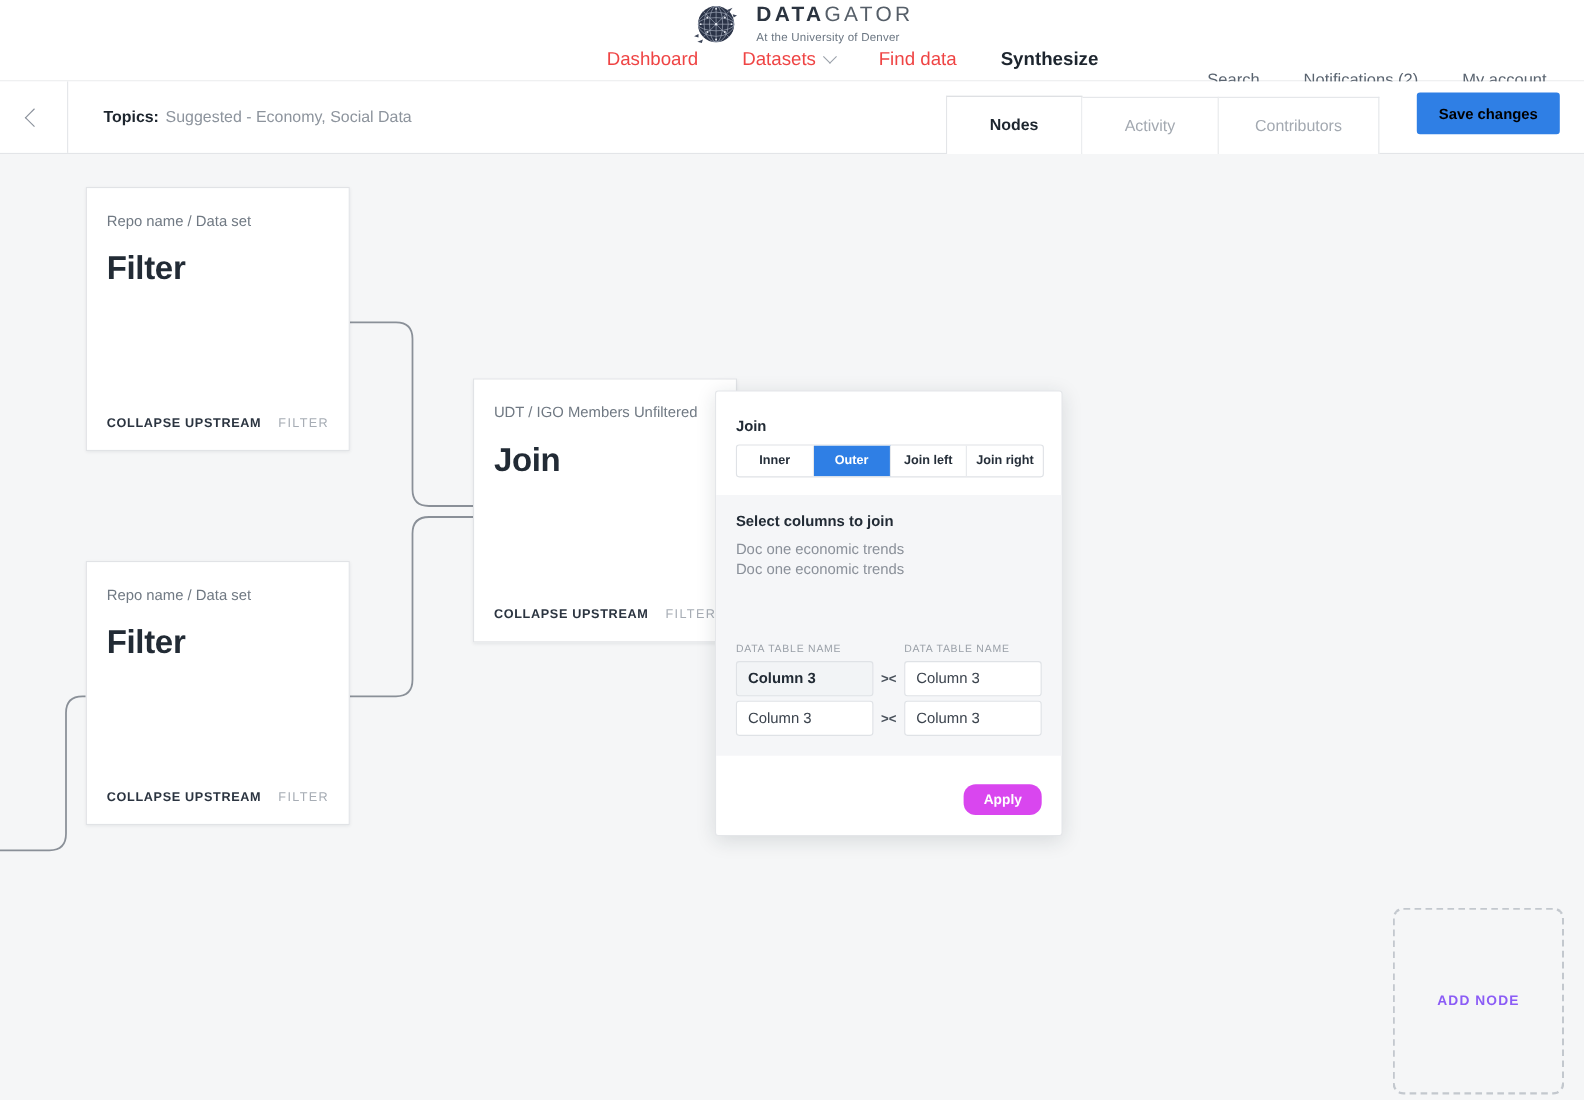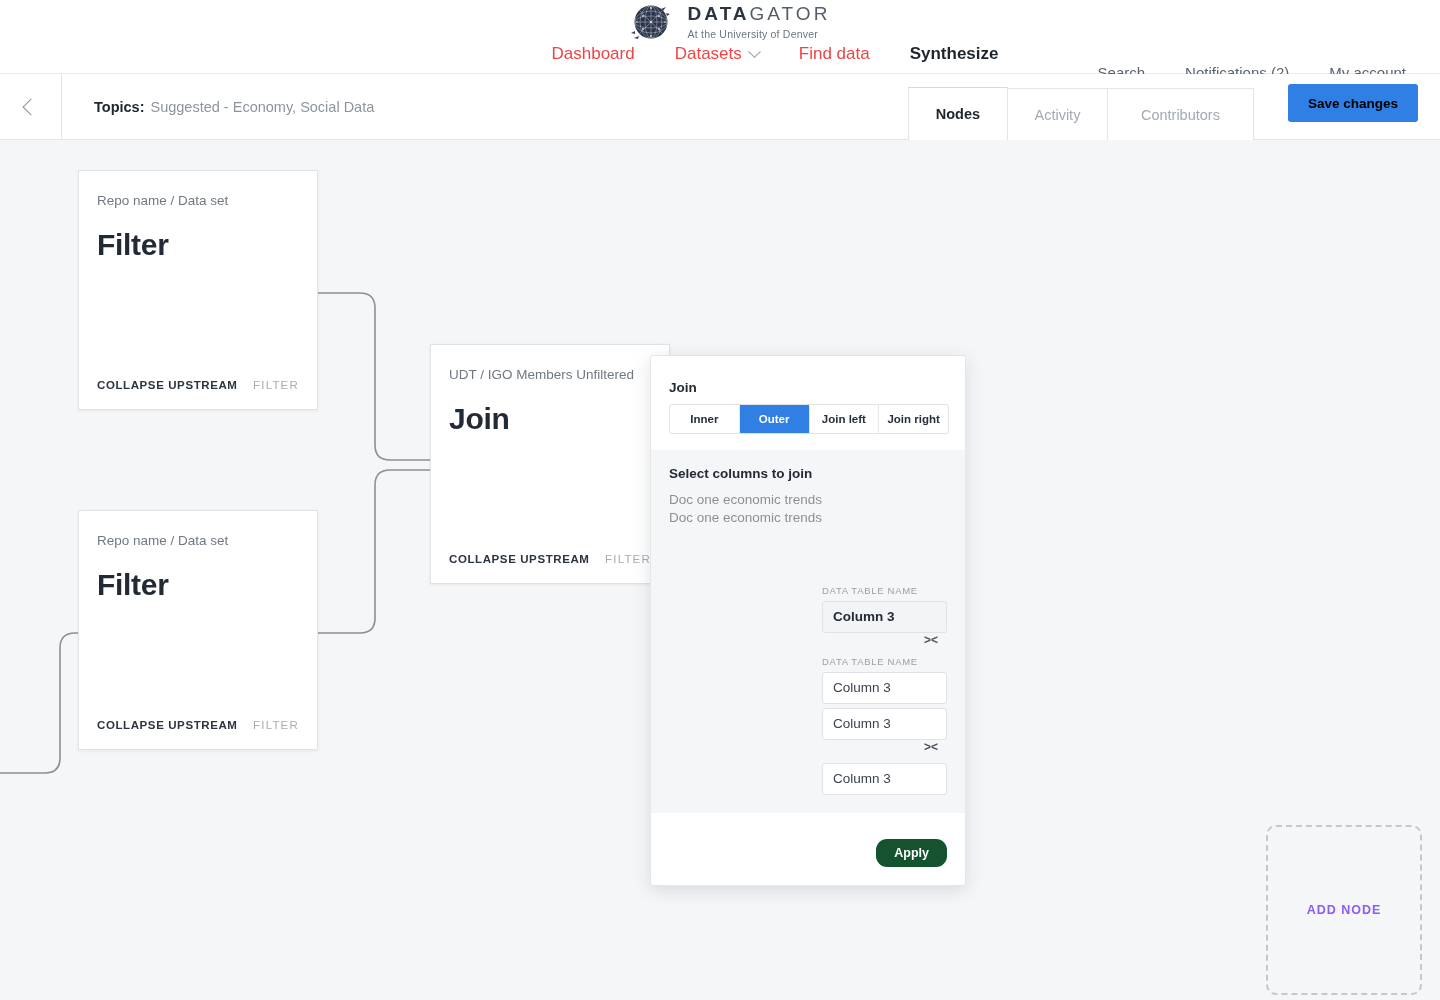--- a/index.html
+++ b/index.html
@@ -46,21 +46,21 @@
   }
   .backbtn { width: 62px; display: flex; align-items: center; justify-content: center;
              border-right: 1px solid #e3e5e8; cursor: pointer; }
   .chev-left { width: 12px; height: 12px; border-left: 1.5px solid #8a919b;
                border-bottom: 1.5px solid #8a919b; transform: rotate(45deg); }
   .topics { display: flex; align-items: center; padding-left: 32px; font-size: 14.5px; }
   .topics-label { color: #1d252e; font-weight: 700; }
   .topics-val { color: #8d949d; margin-left: 6px; }
 
   .tabs { margin-left: auto; display: flex; align-items: flex-end; height: 66px; }
-  .tab { width: 100px; height: 52px; display: flex; align-items: center; justify-content: center;
+  .tab { width: 124px; height: 52px; display: flex; align-items: center; justify-content: center;
          font-size: 14.5px; color: #a3a9b1; background: #ffffff;
          border: 1px solid #e3e5e8; border-bottom: none; cursor: pointer; white-space: nowrap; }
   .tab + .tab { border-left: none; }
   .tab.wide { width: 146px; }
   .tab.active { color: #1d252e; font-weight: 700; background: #ffffff;
                 border-top: 1px solid #d6d9dd; height: 53px;
                 box-shadow: 0 1px 0 0 #ffffff; }
   .savebtn { margin-left: 34px; margin-right: 22px; margin-bottom: 8px; align-self: center;
              background: #2f7fe5; color: #000000; font-size: 13.5px; font-weight: 700;
              border: none; border-radius: 3px; height: 38px; padding: 0 20px; cursor: pointer;
@@ -110,33 +110,33 @@
          border-right: 1px solid #e6e8eb; white-space: nowrap; }
   .seg:last-child { border-right: none; }
   .seg.active { background: #2f7fe5; color: #ffffff; }
 
   .grayblock { background: #f5f6f8; margin: 16px -18px 0 -18px; padding: 16px 18px 18px 18px; }
   .block-title { font-size: 13.5px; font-weight: 700; color: #222b35; }
   .doc-line { font-size: 13.5px; color: #8a9099; margin-top: 10px; line-height: 1.28; }
   .doc-line + .doc-line { margin-top: 1px; }
   .doc-spacer { height: 58px; }
 
-  .colrow { display: flex; align-items: flex-end; gap: 0; flex-direction: column; }
+  .colrow { display: flex; align-items: flex-end; gap: 0; }
   .colcol { width: 125px; }
   .col-head { font-size: 9.5px; letter-spacing: .7px; color: #9aa0a8; margin-bottom: 5px; }
   .colinput { width: 125px; height: 32px; border: 1px solid #dfe2e6; border-radius: 3px;
               background: #ffffff; font-size: 13.5px; color: #3b434d; padding: 0 10px;
               font-family: "Liberation Sans", sans-serif; }
   .colinput.sel { background: #f2f4f6; color: #222b35; font-weight: 700; }
   .joinglyph { width: 32px; text-align: center; font-size: 12px; font-weight: 700;
                color: #4a525c; padding-bottom: 9px; }
   .row2 { margin-top: 4px; }
 
   .modal-foot { padding: 26px 18px 18px 18px; display: flex; justify-content: flex-end; }
-  .applybtn { background: #14532d; color: #ffffff; border: none; border-radius: 11px;
+  .applybtn { background: #d946ef; color: #ffffff; border: none; border-radius: 11px;
               height: 28px; padding: 0 18px; font-size: 12.5px; font-weight: 700;
               cursor: pointer; font-family: "Liberation Sans", sans-serif; }
 </style>
 </head>
 <body>
 
 <div id="root">
 
   <div class="topnav">
 

